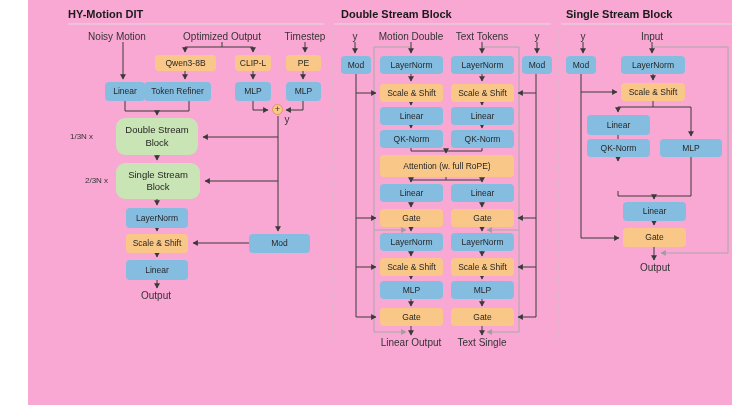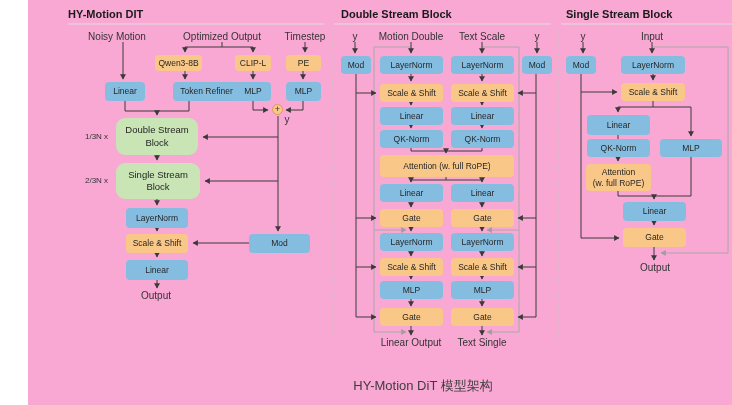--- a/index.html
+++ b/index.html
@@ -148,50 +148,50 @@
       <path d="M626,247 V260" marker-end="url(#m)"></path>
     </g>
   </svg>
 
   <div class="panel-title" style="left:40px;top:8px">HY-Motion DIT</div>
 
   <div class="lbl" style="left:89px;top:31px">Noisy Motion</div>
   <div class="lbl" style="left:194px;top:31px">Optimized Output</div>
   <div class="lbl" style="left:277px;top:31px">Timestep</div>
 
-  <div class="box orange" style="left:127px;top:55px;width:47px;height:16px">Qwen3-8B</div>
+  <div class="box orange" style="left:127px;top:55px;width:61px;height:16px">Qwen3-8B</div>
   <div class="box orange" style="left:207px;top:55px;width:36px;height:16px">CLIP-L</div>
   <div class="box orange" style="left:258px;top:55px;width:35px;height:16px">PE</div>
 
   <div class="box blue" style="left:77px;top:82px;width:40px;height:19px">Linear</div>
-  <div class="box blue" style="left:145px;top:82px;width:67px;height:19px">Token Refiner</div>
+  <div class="box blue" style="left:116px;top:82px;width:67px;height:19px">Token Refiner</div>
   <div class="box blue" style="left:207px;top:82px;width:36px;height:19px">MLP</div>
   <div class="box blue" style="left:258px;top:82px;width:35px;height:19px">MLP</div>
 
   <div class="plus-circle">+</div>
   <div class="lbl" style="left:259px;top:114px">y</div>
 
-  <div class="lbl-left" style="left:57px;top:132px">1/3N x</div>
+  <div class="lbl-left" style="left:42px;top:132px">1/3N x</div>
   <div class="box green" style="left:88px;top:118px;width:82px;height:37px">Double Stream Block</div>
 
   <div class="lbl-left" style="left:57px;top:176px">2/3N x</div>
   <div class="box green" style="left:88px;top:163px;width:84px;height:36px">Single Stream Block</div>
 
   <div class="box blue" style="left:98px;top:208px;width:62px;height:20px">LayerNorm</div>
   <div class="box orange" style="left:98px;top:234px;width:62px;height:19px">Scale &amp; Shift</div>
   <div class="box blue" style="left:98px;top:260px;width:62px;height:20px">Linear</div>
   <div class="box blue" style="left:221px;top:234px;width:61px;height:19px">Mod</div>
 
   <div class="lbl" style="left:128px;top:290px">Output</div>
 
   <div class="panel-title" style="left:313px;top:8px">Double Stream Block</div>
 
   <div class="lbl" style="left:327px;top:31px">y</div>
   <div class="lbl" style="left:383px;top:31px">Motion Double</div>
-  <div class="lbl" style="left:454px;top:31px">Text Scale</div>
+  <div class="lbl" style="left:454px;top:31px">Text Tokens</div>
   <div class="lbl" style="left:509px;top:31px">y</div>
 
   <div class="box blue" style="left:313px;top:56px;width:30px;height:18px">Mod</div>
   <div class="box blue" style="left:494px;top:56px;width:30px;height:18px">Mod</div>
 
   <div class="box blue" style="left:352px;top:56px;width:63px;height:18px">LayerNorm</div>
   <div class="box orange" style="left:352px;top:84px;width:63px;height:18px">Scale &amp; Shift</div>
   <div class="box blue" style="left:352px;top:107px;width:63px;height:18px">Linear</div>
   <div class="box blue" style="left:352px;top:130px;width:63px;height:18px">QK-Norm</div>
   <div class="box orange" style="left:352px;top:155px;width:134px;height:22px">Attention (w. full RoPE)</div>
@@ -220,22 +220,19 @@
 
   <div class="lbl" style="left:555px;top:31px">y</div>
   <div class="lbl" style="left:624px;top:31px">Input</div>
 
   <div class="box blue" style="left:538px;top:56px;width:30px;height:18px">Mod</div>
   <div class="box blue" style="left:593px;top:56px;width:64px;height:18px">LayerNorm</div>
   <div class="box orange" style="left:593px;top:83px;width:64px;height:18px">Scale &amp; Shift</div>
   <div class="box blue" style="left:559px;top:115px;width:63px;height:20px">Linear</div>
   <div class="box blue" style="left:632px;top:139px;width:62px;height:18px">MLP</div>
   <div class="box blue" style="left:559px;top:139px;width:63px;height:18px">QK-Norm</div>
-  <div class="box orange pre" style="left:558px;top:164px;width:65px;height:27px">Attention
-(w. full RoPE)</div>
   <div class="box blue" style="left:595px;top:202px;width:63px;height:19px">Linear</div>
   <div class="box orange" style="left:595px;top:228px;width:63px;height:19px">Gate</div>
 
   <div class="lbl" style="left:627px;top:262px">Output</div>
 
-  <div class="caption">HY-Motion DiT 模型架构</div>
 
 </div>
 
 </body></html>

